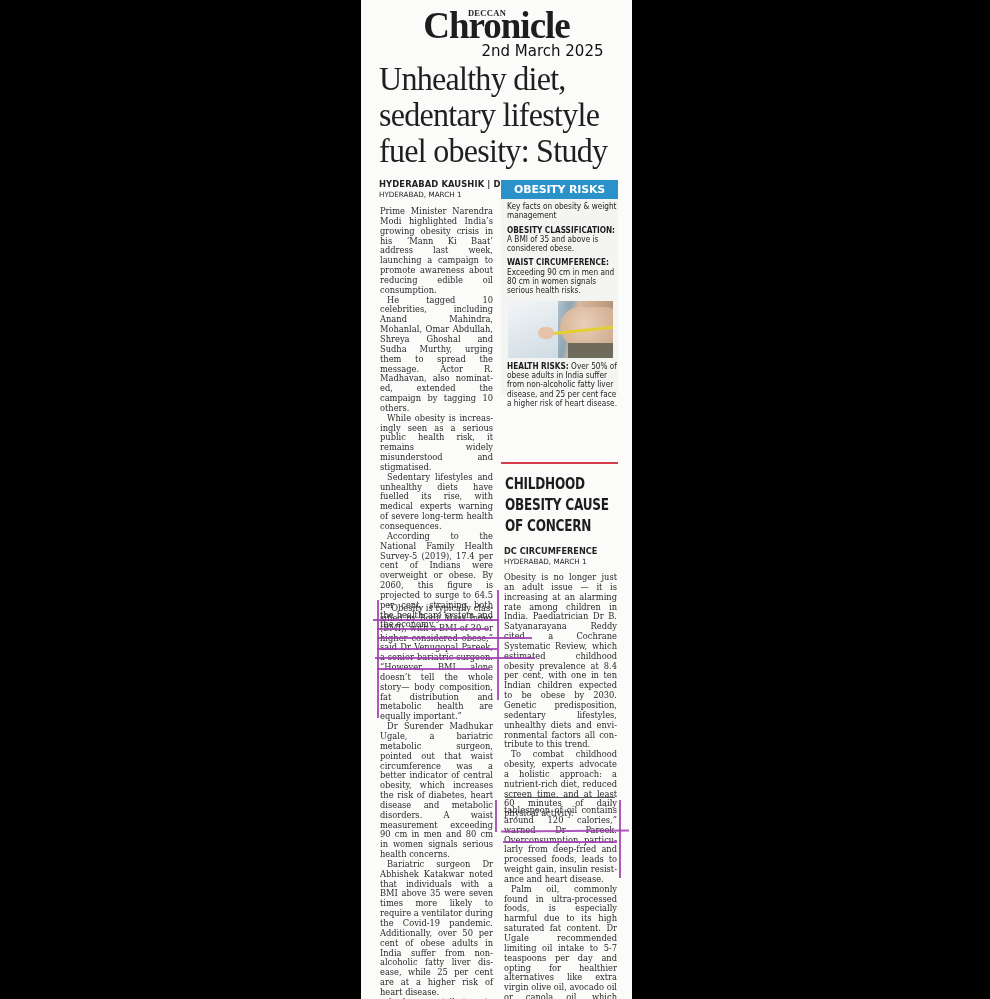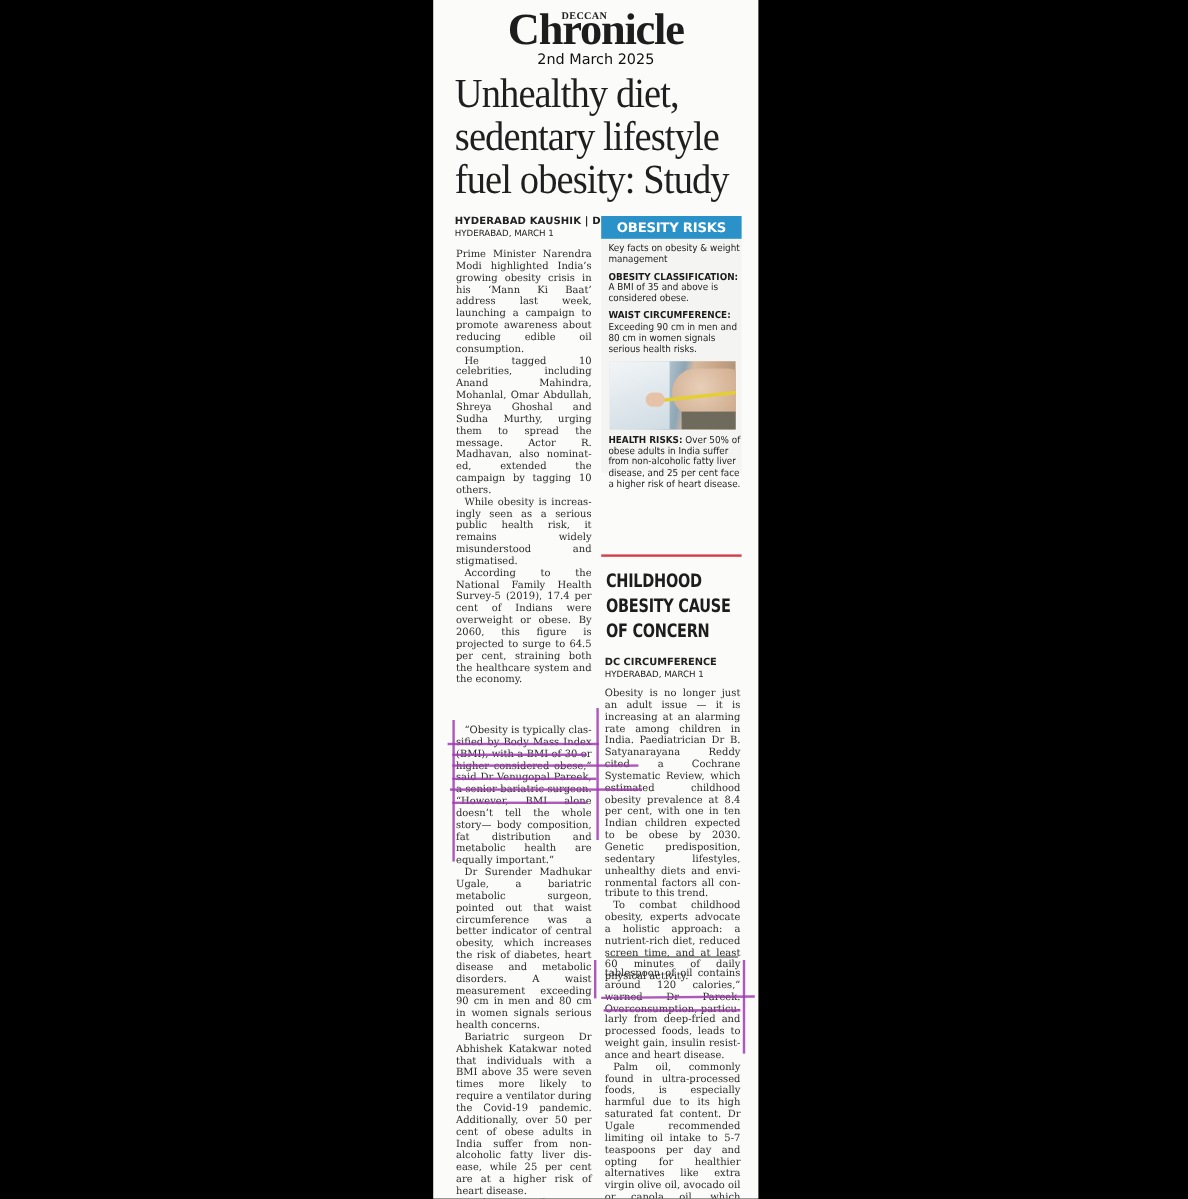--- a/index.html
+++ b/index.html
@@ -15,21 +15,21 @@
   .masthead .deccan {
     position: absolute; left: 96px; top: 6px; width: 60px; text-align: center;
     font-family: "Liberation Serif", serif; font-size: 8.5px; font-weight: bold; letter-spacing: 0.3px; color: #1d1d1d;
   }
   .masthead .chronicle {
     position: absolute; left: 0; top: 4px; width: 271px; text-align: center;
     font-family: "Liberation Serif", serif; font-weight: bold; font-size: 37px; letter-spacing: -1px; color: #1d1d1d; line-height: 40px;
   }
   .masthead .date {
     position: absolute; left: 0; top: 40px; width: 271px; text-align: center;
-    font-family: "DejaVu Sans", sans-serif; font-size: 12px; color: #111;
+    font-family: "DejaVu Sans", sans-serif; font-size: 15px; color: #111; padding-left: 46px;
   }
   .headline {
     position: absolute; left: 18px; top: 60px; width: 250px;
     font-family: "Liberation Serif", serif; font-size: 34.5px; line-height: 36px; color: #1f1f1f; letter-spacing: -0.8px;
     transform: scaleX(0.93); transform-origin: left top; white-space: nowrap;
   }
   .byline { position: absolute; left: 18px; top: 179px; font-family: "DejaVu Sans", sans-serif; color: #222; }
   .byline .name { font-size: 8.4px; font-weight: bold; letter-spacing: 0.1px; }
   .byline .place { font-size: 7.2px; margin-top: 1px; }
   .col {
@@ -92,20 +92,21 @@
 
   <div class="byline">
     <div class="name">HYDERABAD KAUSHIK | DC</div>
     <div class="place">HYDERABAD, MARCH 1</div>
   </div>
 
   <div class="col col1">
     <p class="first">Prime Minister Narendra Modi highlighted India’s growing obesity crisis in his ‘Mann Ki Baat’ address last week, launching a cam­paign to promote awareness about reducing edible oil consumption.</p>
     <p>He tagged 10 celebrities, including Anand Mahindra, Mohanlal, Omar Abdullah, Shreya Ghoshal and Sudha Murthy, urging them to spread the message. Actor R. Madhavan, also nominat­ed, extended the campaign by tagging 10 others.</p>
     <p>While obesity is increas­ingly seen as a serious pub­lic health risk, it remains widely misunderstood and stigmatised.</p>
+    <p>Sedentary lifestyles and unhealthy diets have fuelled its rise, with medical experts warning of severe long-term health conse­quences.</p>
     <p>According to the National Family Health Survey-5 (2019), 17.4 per cent of Indians were overweight or obese. By 2060, this figure is projected to surge to 64.5 per cent, straining both the healthcare system and the economy.</p>
   </div>
 
   <div class="col col1b">
     <p>“Obesity is typically clas­sified by Body Mass Index (BMI), with a BMI of 30 or higher considered obese,” said Dr Venugopal Pareek, a senior bariatric surgeon. “However, BMI alone does­n’t tell the whole story— body composition, fat distri­bution and metabolic health are equally important.”</p>
     <p>Dr Surender Madhukar Ugale, a bariatric metabolic surgeon, pointed out that waist circumference was a better indicator of central obesity, which increases the risk of diabetes, heart dis­ease and metabolic disor­ders. A waist measurement exceeding 90 cm in men and 80 cm in women signals serious health concerns.</p>
     <p>Bariatric surgeon Dr Abhishek Katakwar noted that individuals with a BMI above 35 were seven times more likely to require a ven­tilator during the Covid-19 pandemic. Additionally, over 50 per cent of obese adults in India suffer from non-alcoholic fatty liver dis­ease, while 25 per cent are at a higher risk of heart dis­ease.</p>
     <p>A key contributor to obesi­ty is excessive oil intake. While oils are essential for brain function, hormone production and nutrient absorption, they are also calorie-dense. “Just one</p>
   </div>
 

